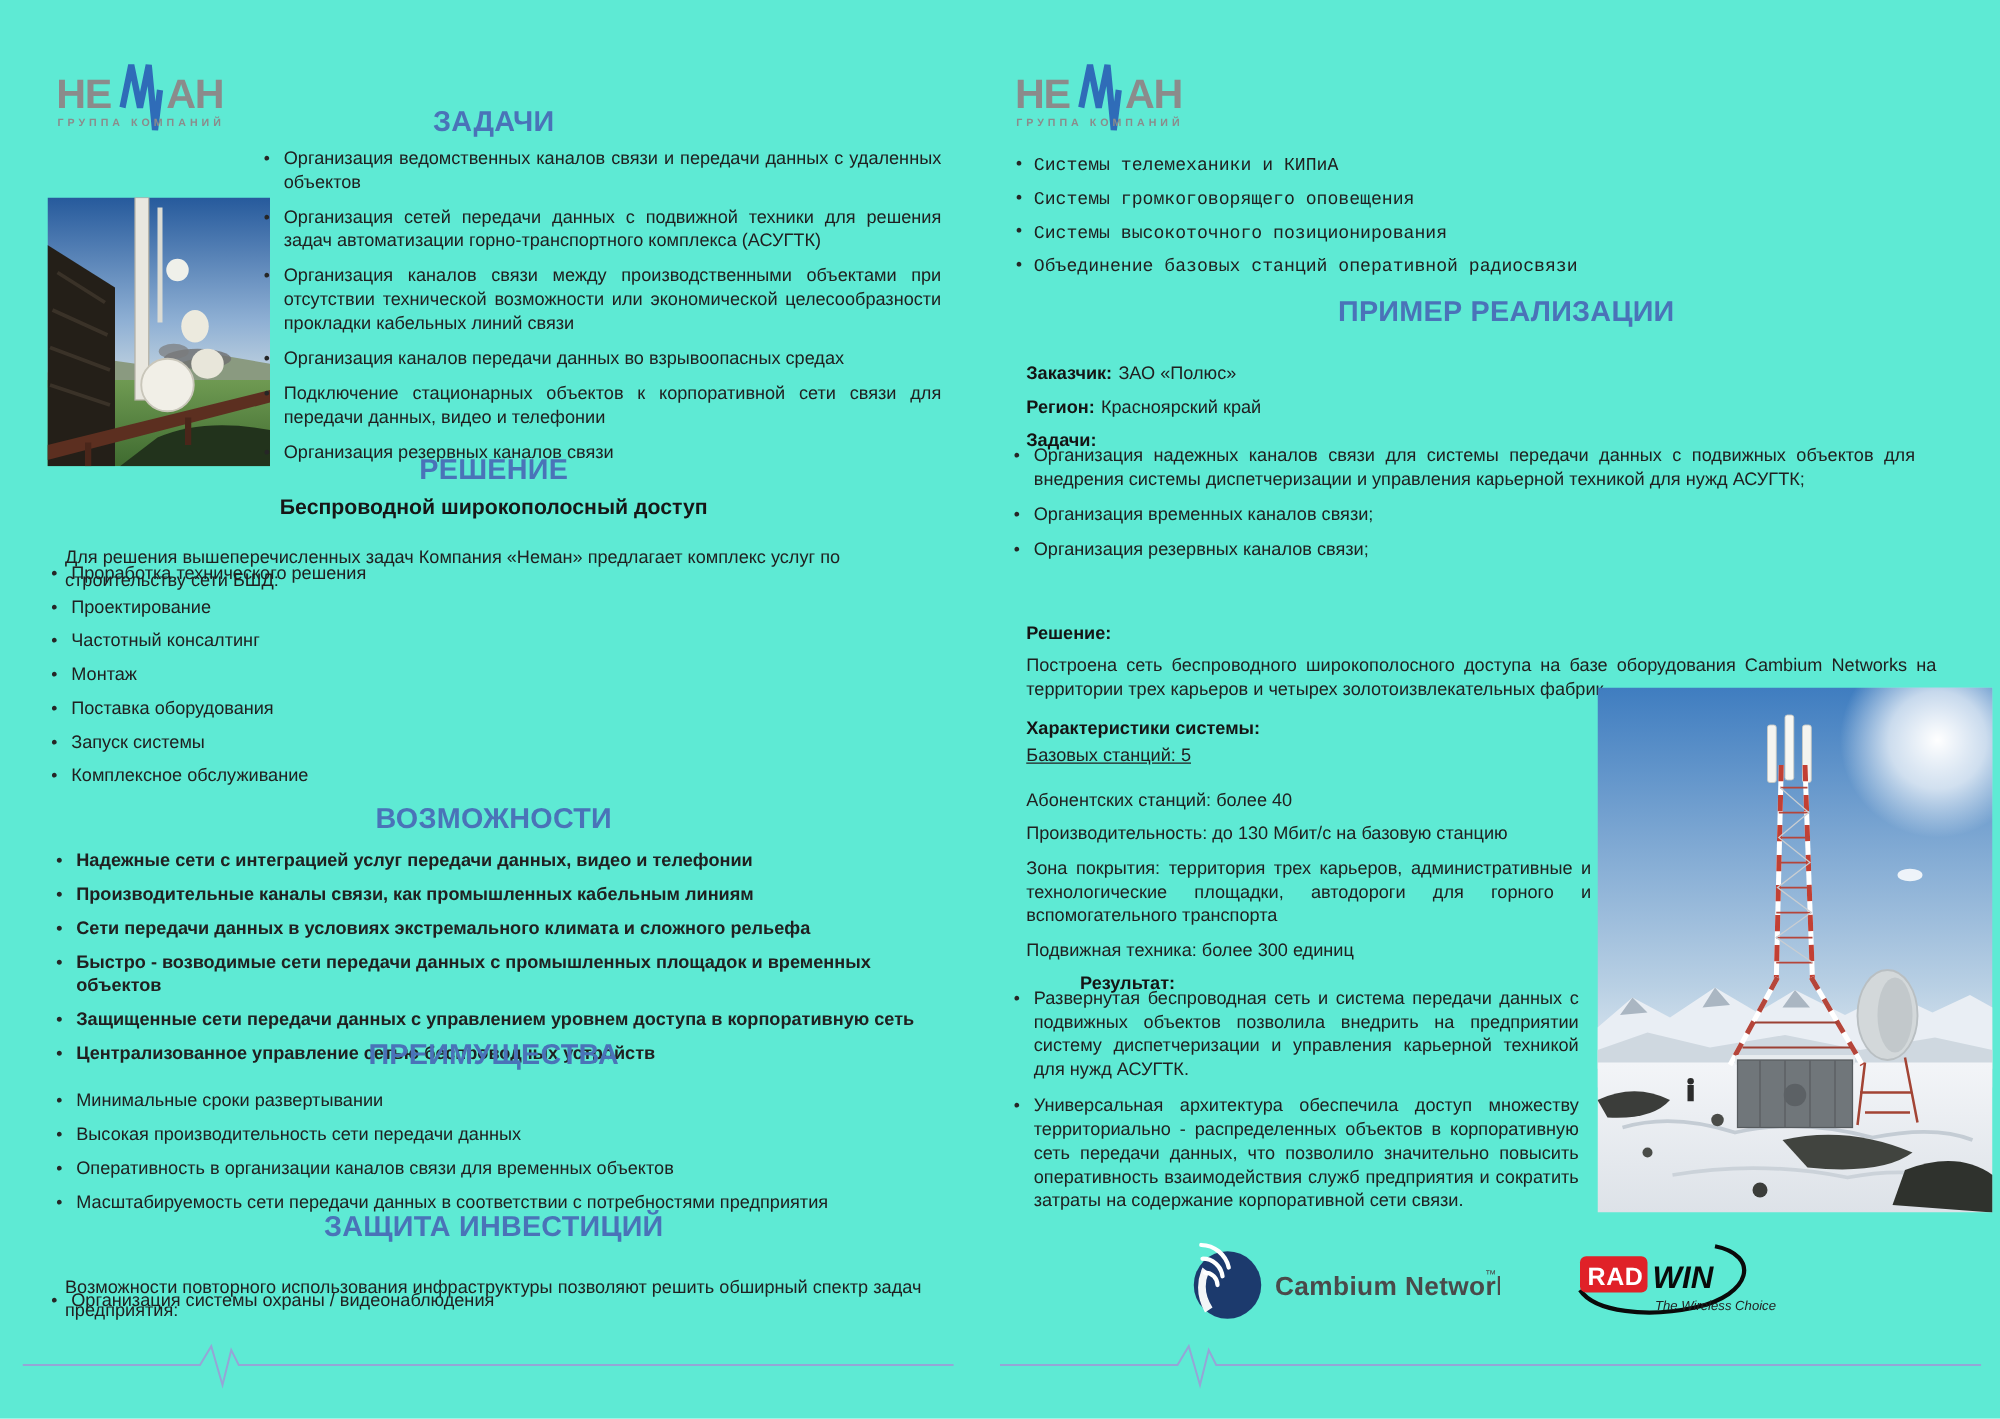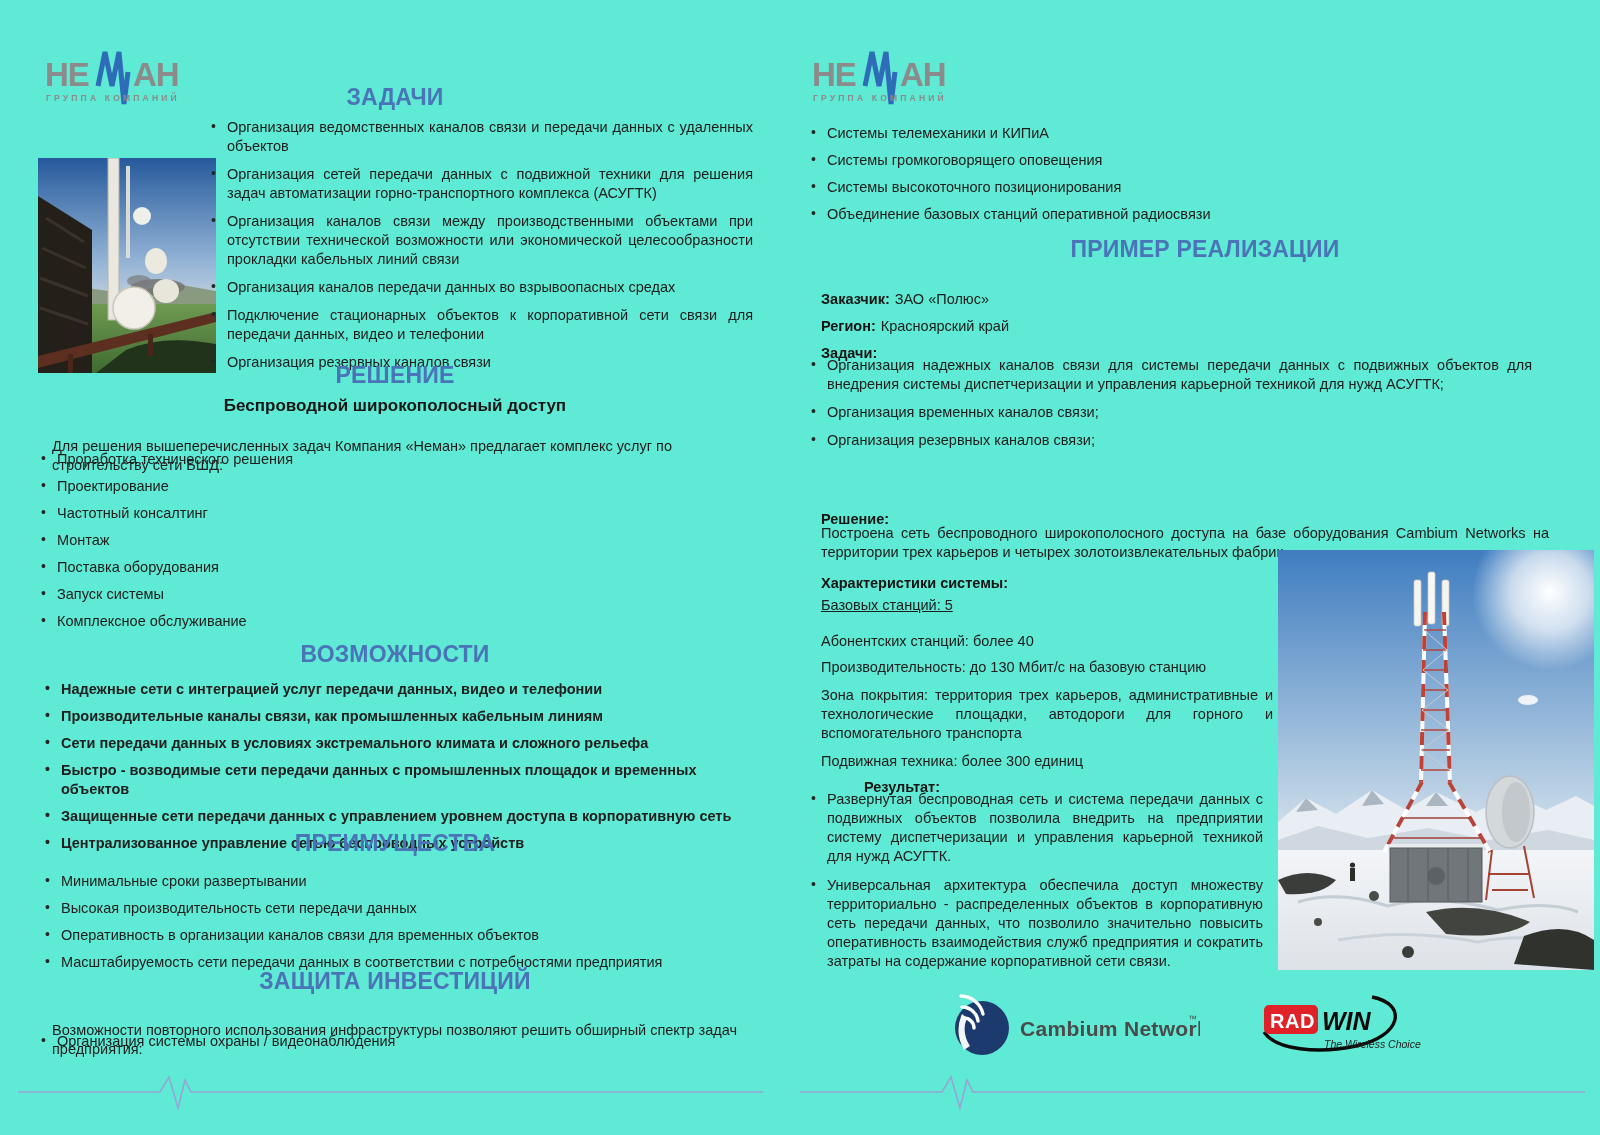--- a/index.html
+++ b/index.html
@@ -119,21 +119,21 @@
 
   <div class="page" style="left:800px;">
 
     <svg class="abs" style="left:10px;top:46px;" width="160" height="64" viewBox="0 0 160 64">
       <text x="2" y="40" font-size="33" font-weight="bold" fill="#8b8b8b" letter-spacing="-1">НЕ</text>
       <path d="M55,40 L62,6 L69,40 L76,6 L81,58 L85,26" fill="none" stroke="#2f6cb8" stroke-width="5" stroke-linejoin="miter"></path>
       <text x="90" y="40" font-size="33" font-weight="bold" fill="#8b8b8b" letter-spacing="-1">АН</text>
       <text x="3" y="55" font-size="8.5" font-weight="bold" fill="#8b8b8b" letter-spacing="3.2">ГРУППА КОМПАНИЙ</text>
     </svg>
 
-    <ul class="bul abs" style="left:8px;top:124px;width:700px;">
+    <ul class="bul abs" style="left:8px;top:124px;width:700px;font-family:Liberation Mono, monospace;">
       <li style="margin-bottom:8px">Системы телемеханики и КИПиА</li>
       <li style="margin-bottom:8px">Системы громкоговорящего оповещения</li>
       <li style="margin-bottom:8px">Системы высокоточного позиционирования</li>
       <li style="margin-bottom:8px">Объединение базовых станций оперативной радиосвязи</li>
     </ul>
 
     <h2 class="abs" style="left:20px;top:236px;width:770px;">ПРИМЕР РЕАЛИЗАЦИИ</h2>
 
     <p class="abs kv" style="left:5px;top:274px;width:730px;">
       <span class="b">Заказчик:</span><span>ЗАО «Полюс»</span>
@@ -142,21 +142,21 @@
       <span class="b">Регион:</span><span>Красноярский край</span>
     </p>
     <p class="abs b" style="left:5px;top:328px;width:730px;">Задачи:</p>
 
     <ul class="bul abs" style="left:8px;top:356px;width:724px;">
       <li class="just">Организация надежных каналов связи для системы передачи данных с подвижных объектов для внедрения системы диспетчеризации и управления карьерной техникой для нужд АСУГТК;</li>
       <li class="just">Организация временных каналов связи;</li>
       <li class="just">Организация резервных каналов связи;</li>
     </ul>
 
-    <p class="abs b" style="left:5px;top:494px;text-align:center;">Решение:</p>
+    <p class="abs b" style="left:5px;top:482px;text-align:center;">Решение:</p>
     <p class="abs just" style="left:5px;top:508px;width:728px;">Построена сеть беспроводного широкополосного доступа на базе оборудования Cambium Networks на территории трех карьеров и четырех золотоизвлекательных фабрик</p>
 
     <p class="abs b" style="left:5px;top:558px;">Характеристики системы:</p>
     <p class="abs" style="left:5px;top:580px;text-decoration:underline;">Базовых станций: 5</p>
     <p class="abs" style="left:5px;top:616px;">Абонентских станций: более 40</p>
     <p class="abs" style="left:5px;top:642px;">Производительность: до 130 Мбит/с на базовую станцию</p>
     <p class="abs just" style="left:5px;top:670px;width:452px;">Зона покрытия: территория трех карьеров, административные и технологические площадки, автодороги для горного и вспомогательного транспорта</p>
     <p class="abs" style="left:5px;top:736px;">Подвижная техника: более 300 единиц</p>
 
     <p class="abs b" style="left:48px;top:762px;">Результат:</p>

